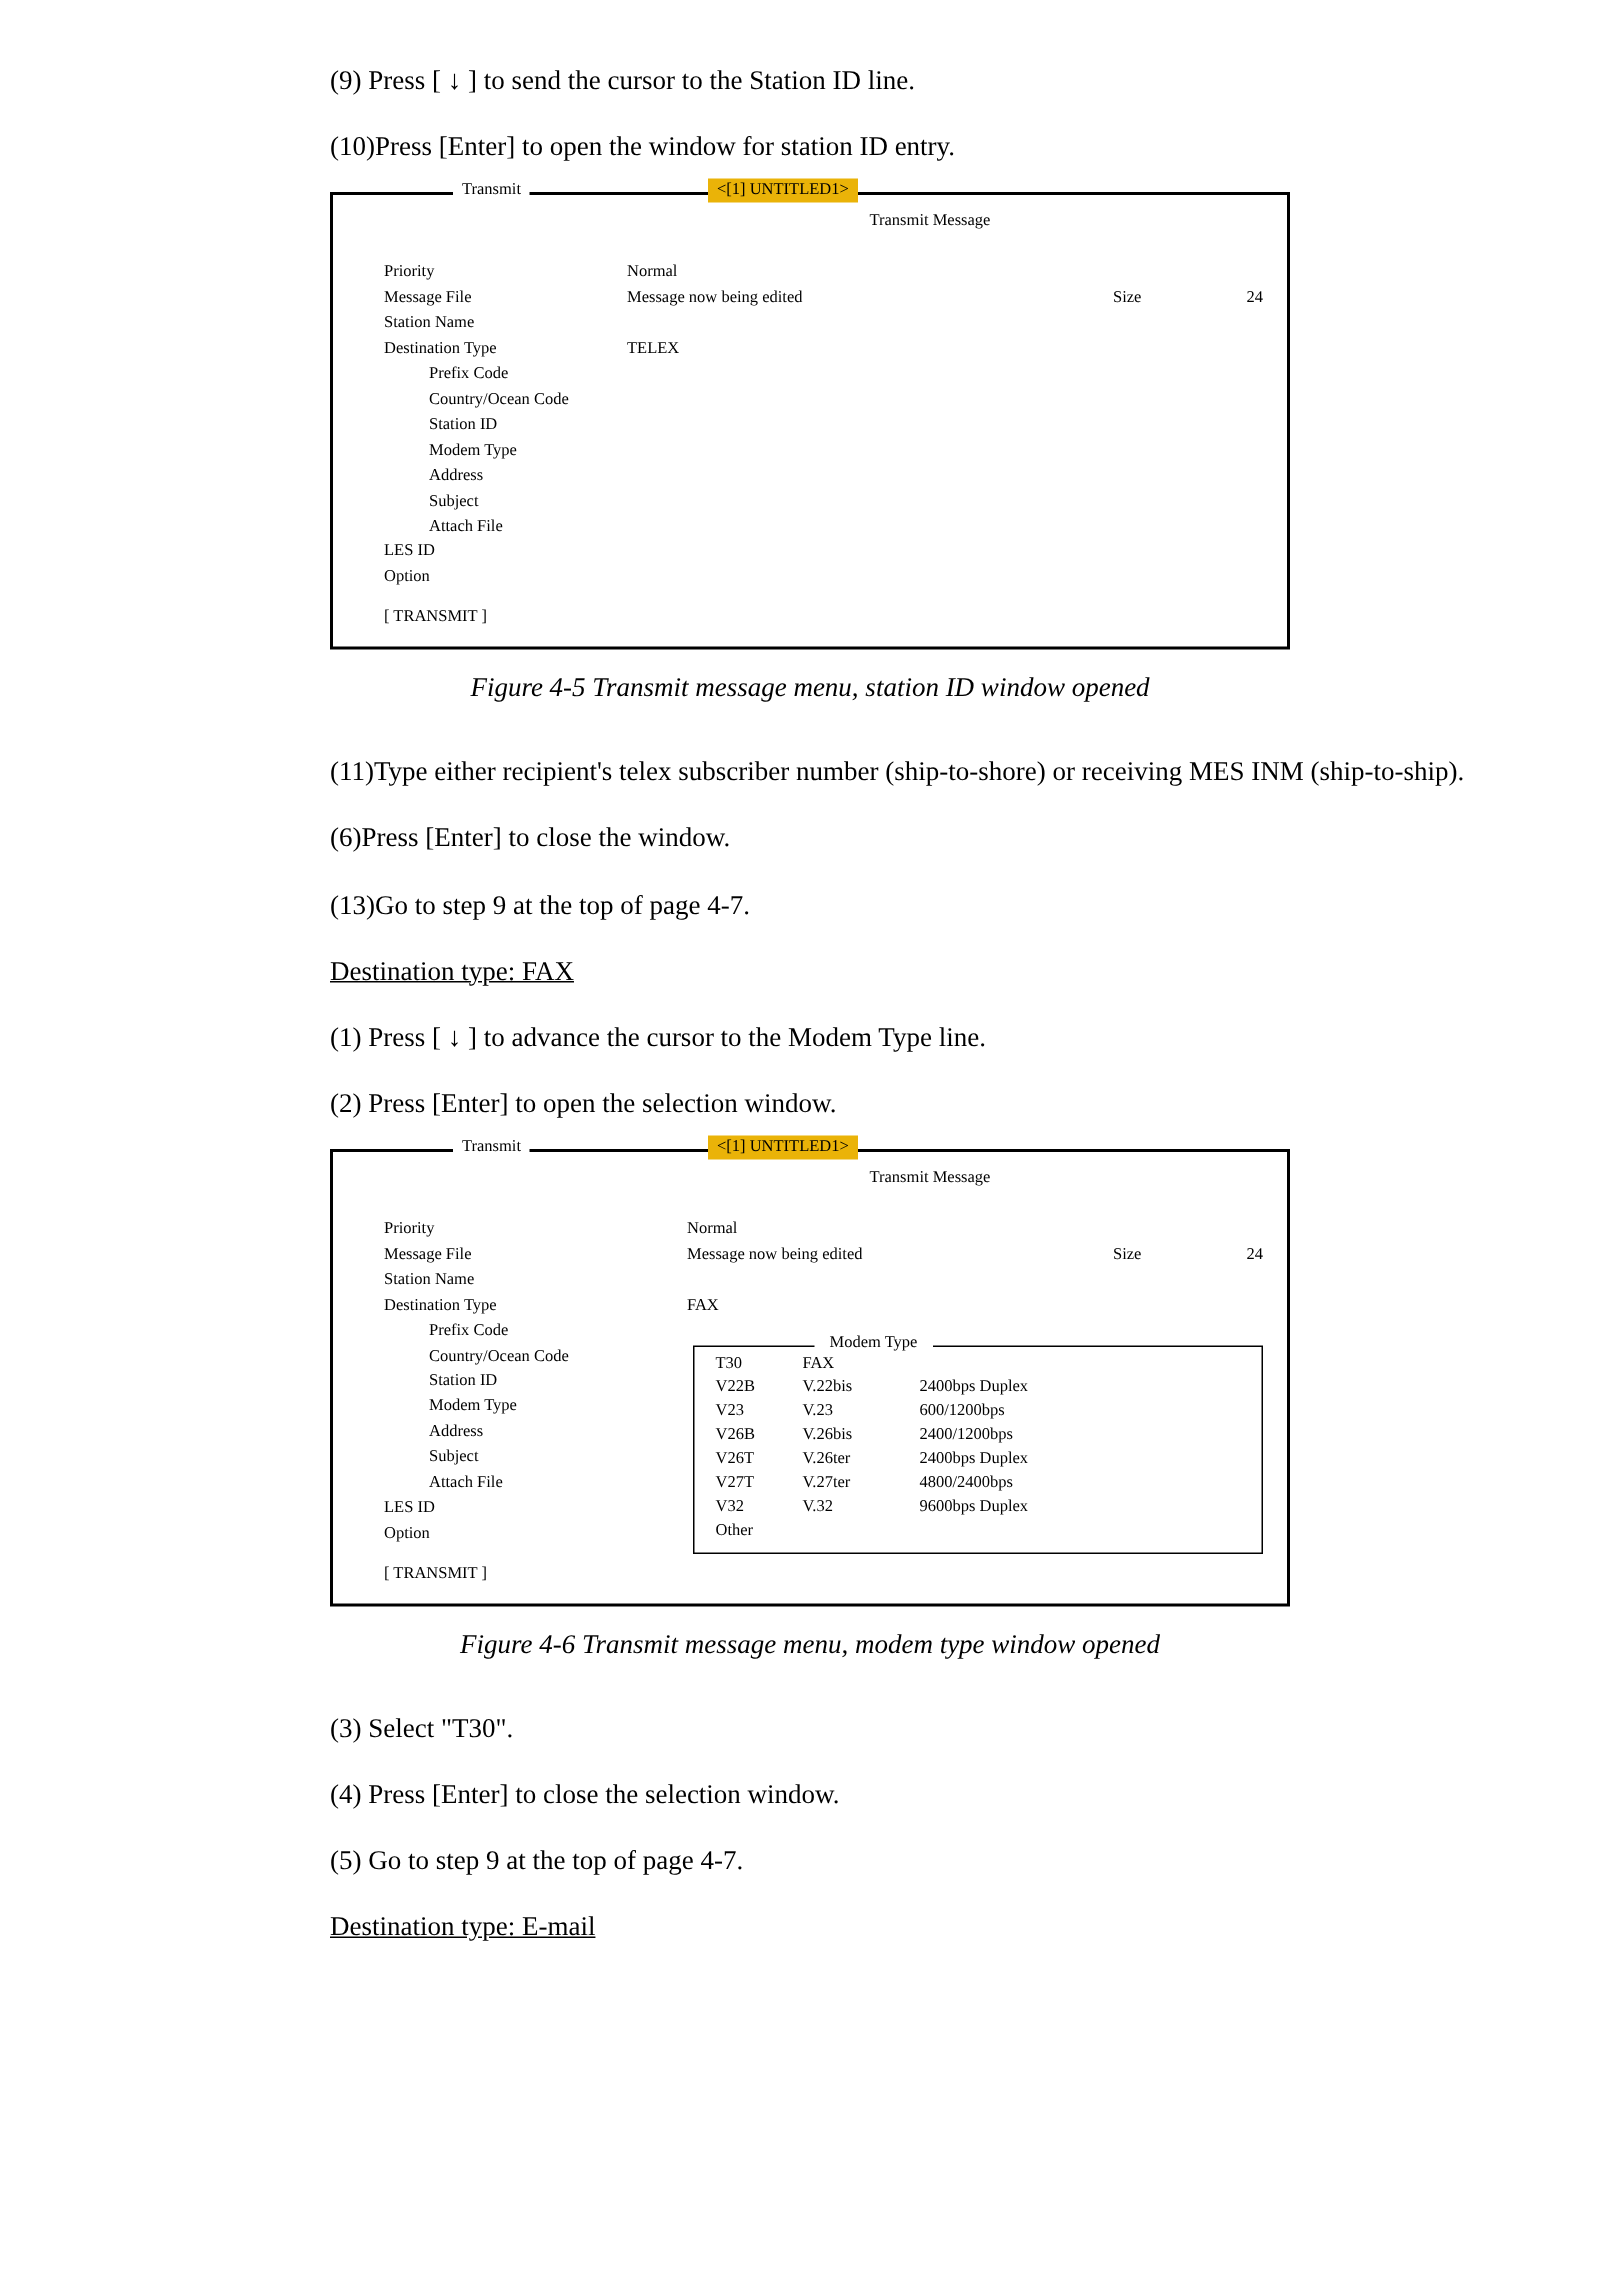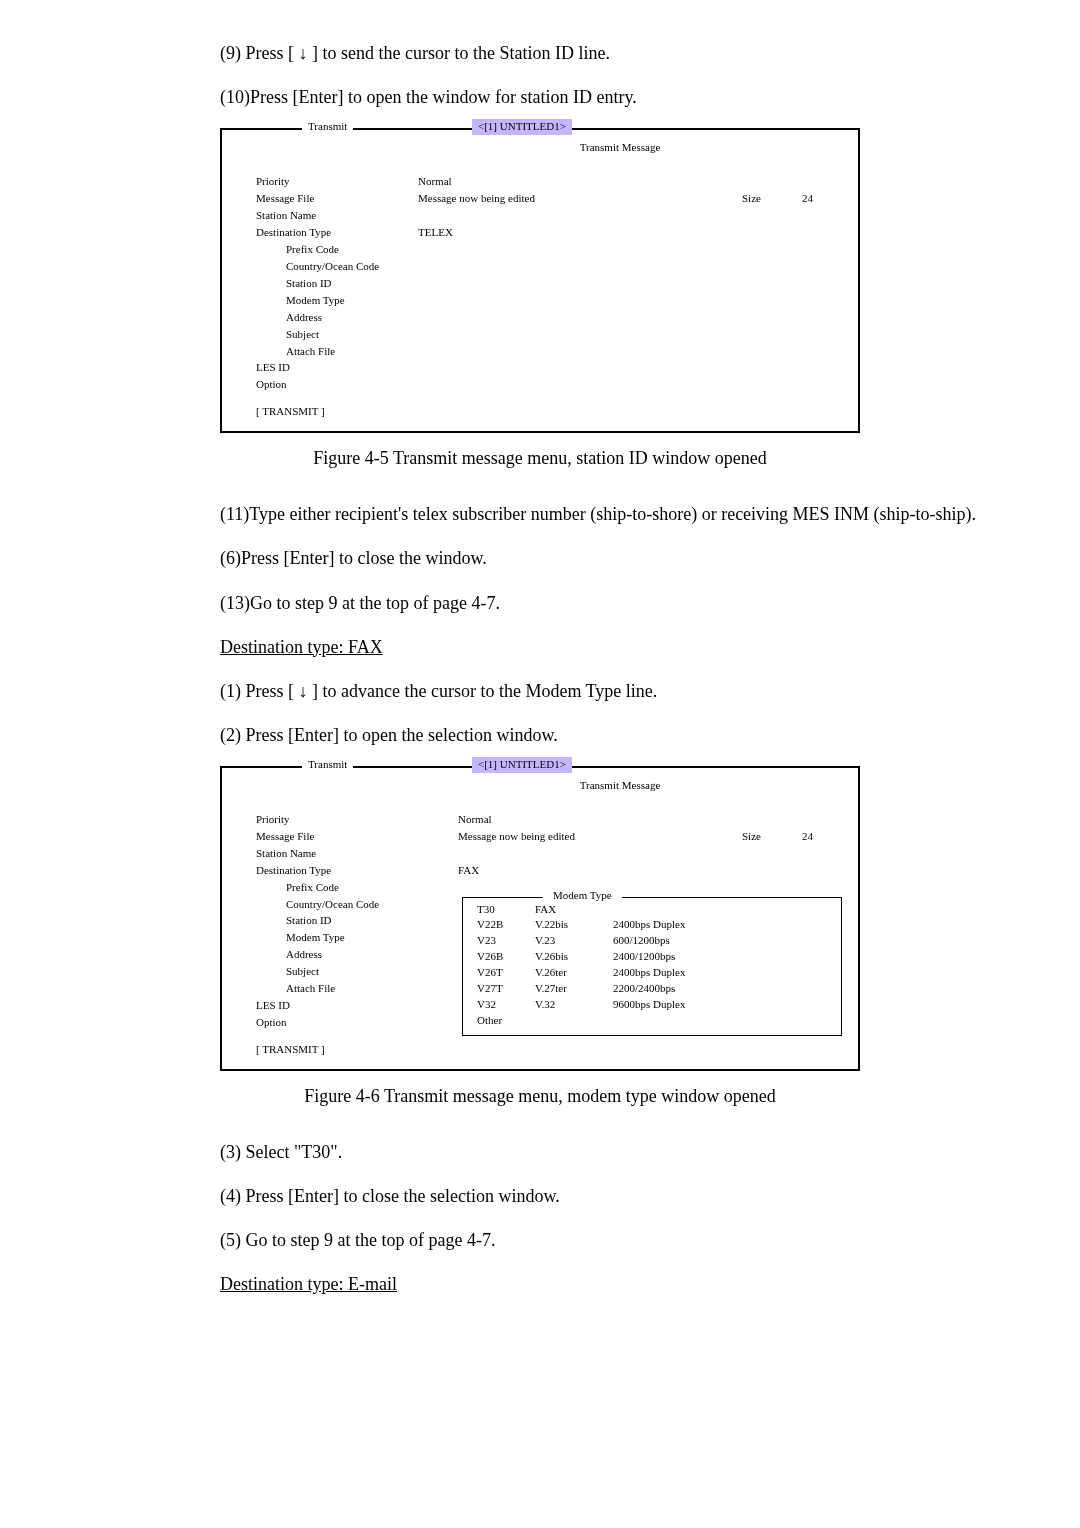--- a/index.html
+++ b/index.html
@@ -8,49 +8,49 @@
       padding: 40px 80px 40px 80px;
       font-family: "Times New Roman", Times, serif;
       font-size: 18px;
       line-height: 1.45;
       background: #fff;
       color: #000;
     }
     .indent { padding-left: 140px; }
     .step { margin-bottom: 18px; }
     .subindent { padding-left: 60px; }
-    .figcap { text-align: center; margin: 12px 0 30px 0; }
+    .figcap { font-style: italic; text-align: center; margin: 12px 0 30px 0; }
     .terminal {
       font-family: "Times New Roman", serif;
       font-size: 11px;
       border: 2px solid #000;
       padding: 10px 16px;
       margin: 12px 140px 10px 140px;
       position: relative;
     }
     .terminal .legend {
       position: absolute;
       top: -11px;
       left: 80px;
       background: #fff;
       padding: 0 6px;
     }
     .terminal .legend2 {
       position: absolute;
       top: -11px;
       left: 250px;
-      background: #c4b5fd;
+      background: #eab308;
       padding: 0 6px;
     }
     .trow { display: flex; margin-bottom: 1px; }
     .tlab { width: 180px; padding-left: 18px; }
     .tval { flex: 1; }
     .tind { padding-left: 48px; }
     .size-col { width: 60px; text-align: left; }
-    .num-col { width: 40px; }
+    .num-col { width: 40px; text-align: right; }
     .underline { text-decoration: underline; }
     .modembox {
       border: 1.5px solid #000;
       margin-left: 4px;
       padding: 4px 14px 6px 14px;
       position: relative;
     }
     .modembox .mlegend {
       position: absolute;
       top: -10px;
@@ -229,21 +229,21 @@
               <div class="mc3">2400/1200bps</div>
             </div>
             <div class="mrow">
               <div class="mc1">V26T</div>
               <div class="mc2">V.26ter</div>
               <div class="mc3">2400bps Duplex</div>
             </div>
             <div class="mrow">
               <div class="mc1">V27T</div>
               <div class="mc2">V.27ter</div>
-              <div class="mc3">2200/2400bps</div>
+              <div class="mc3">4800/2400bps</div>
             </div>
             <div class="mrow">
               <div class="mc1">V32</div>
               <div class="mc2">V.32</div>
               <div class="mc3">9600bps Duplex</div>
             </div>
             <div class="mrow">
               <div class="mc1">Other</div>
               <div class="mc2"></div>
               <div class="mc3"></div>

